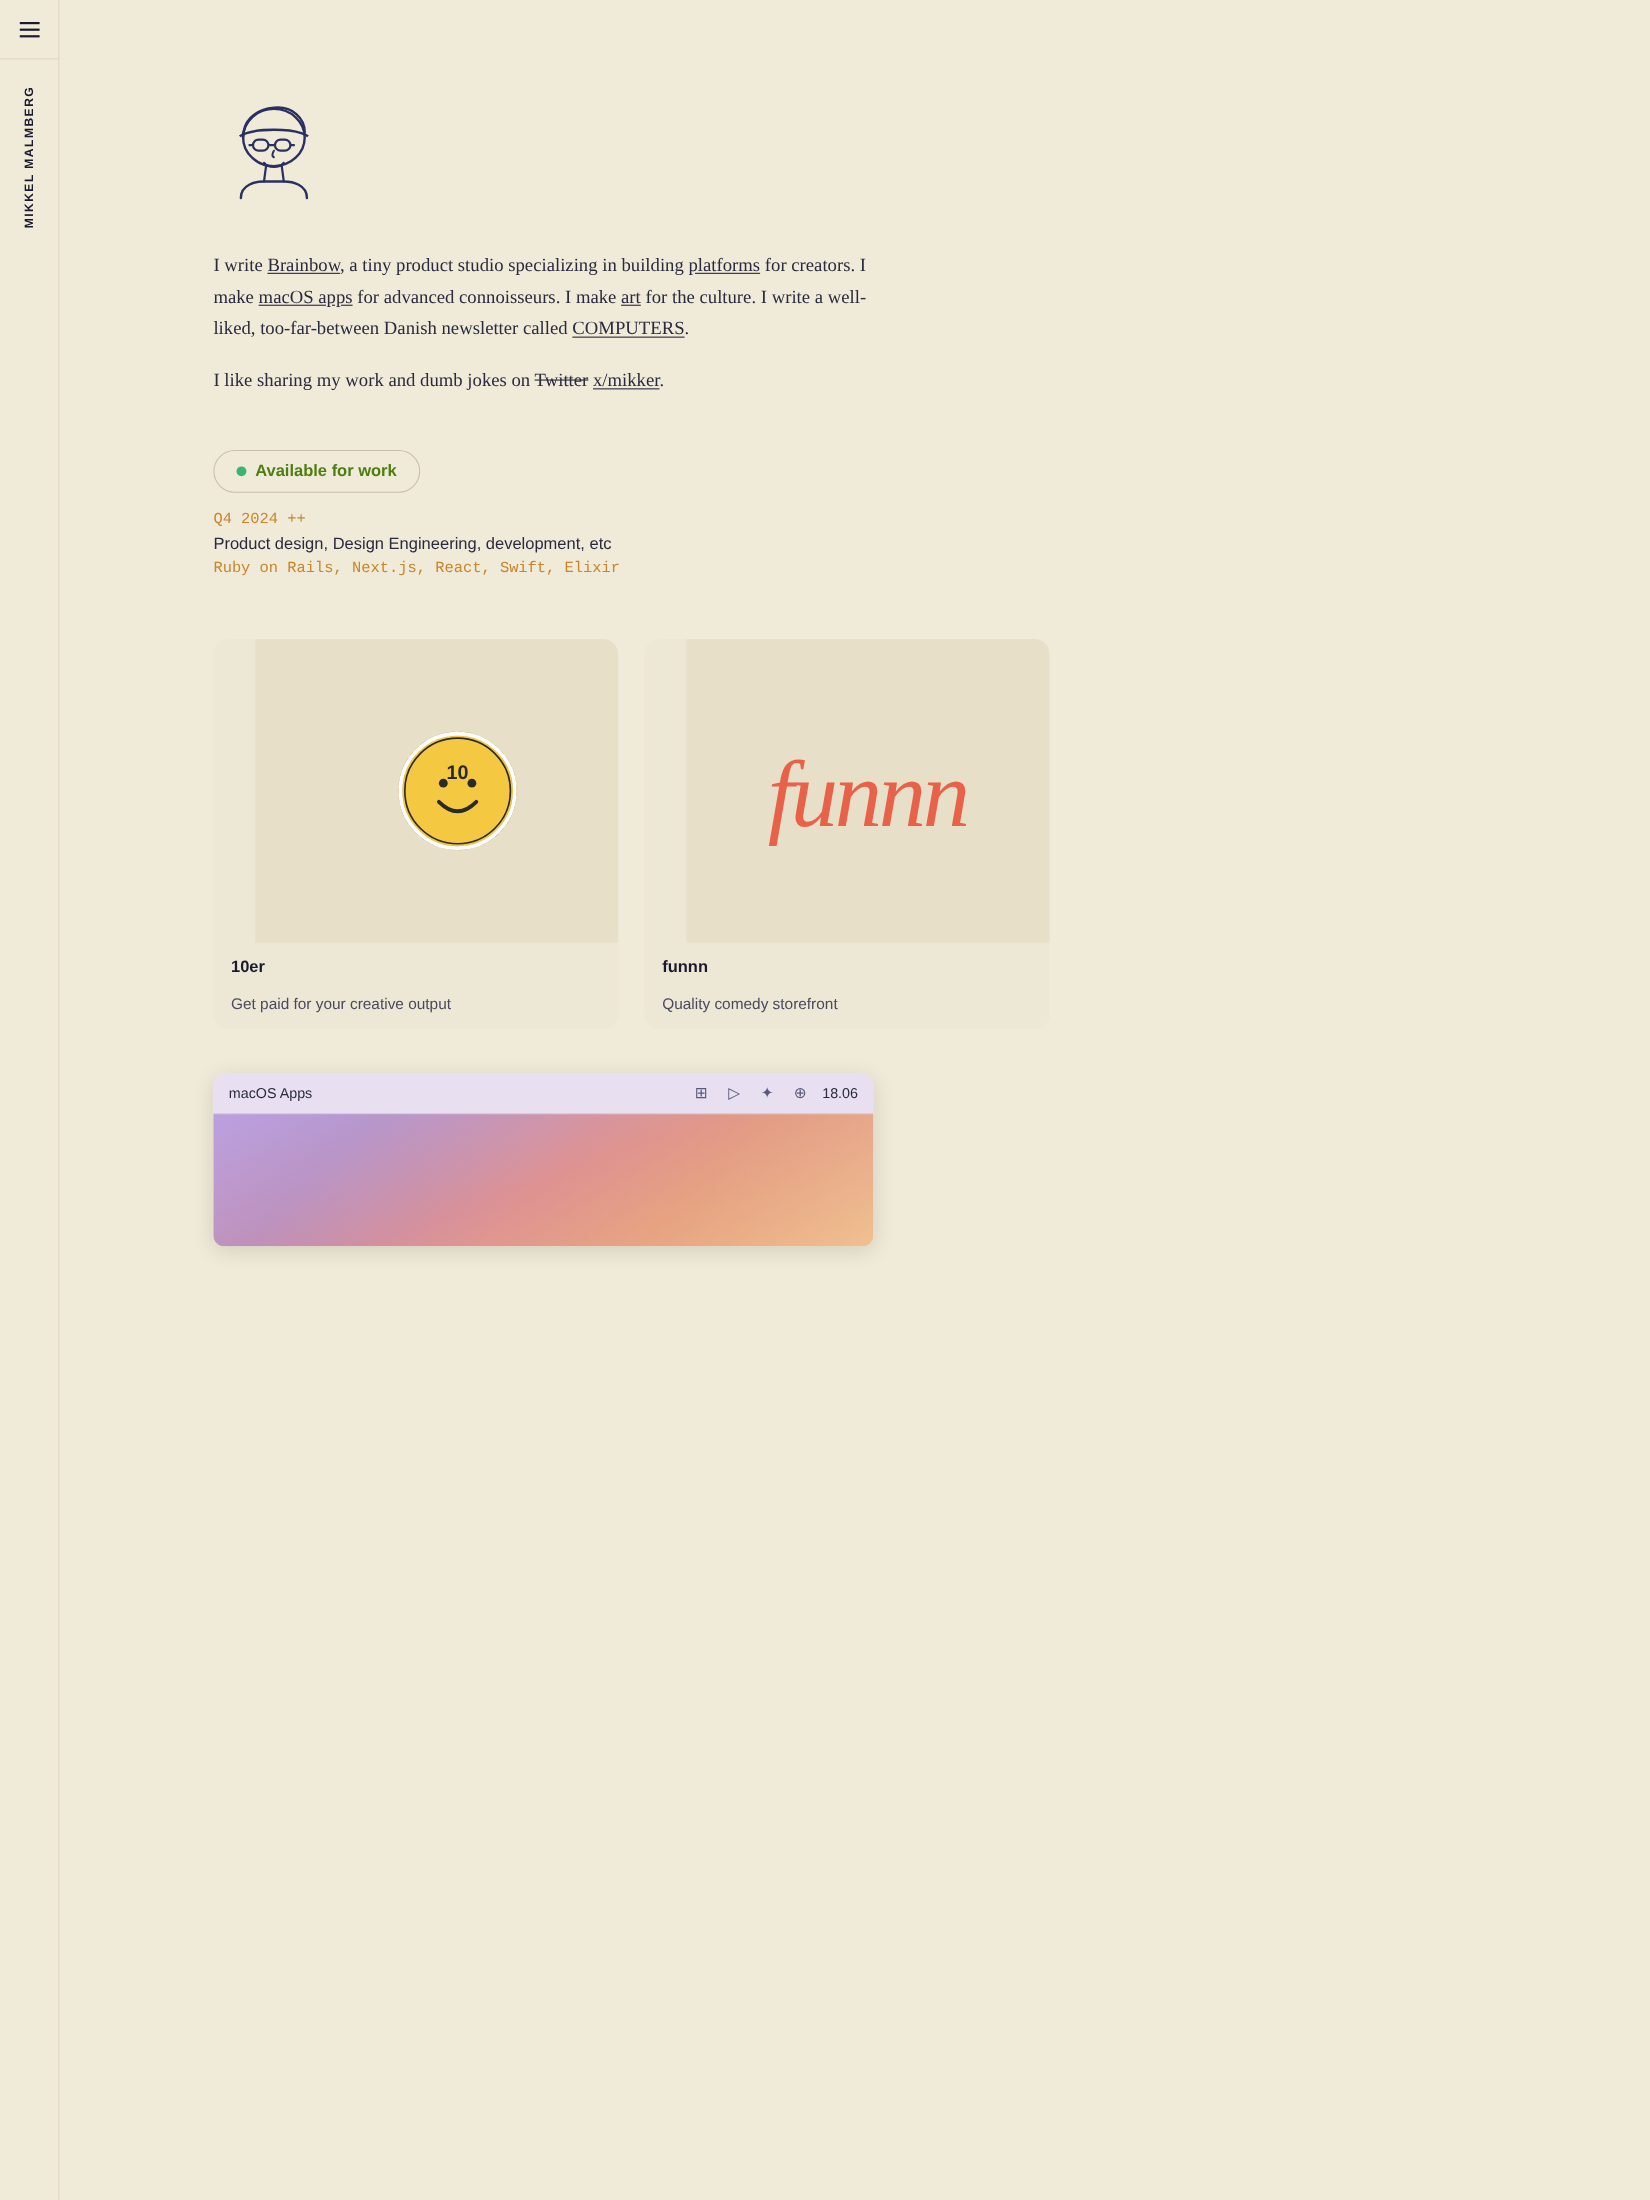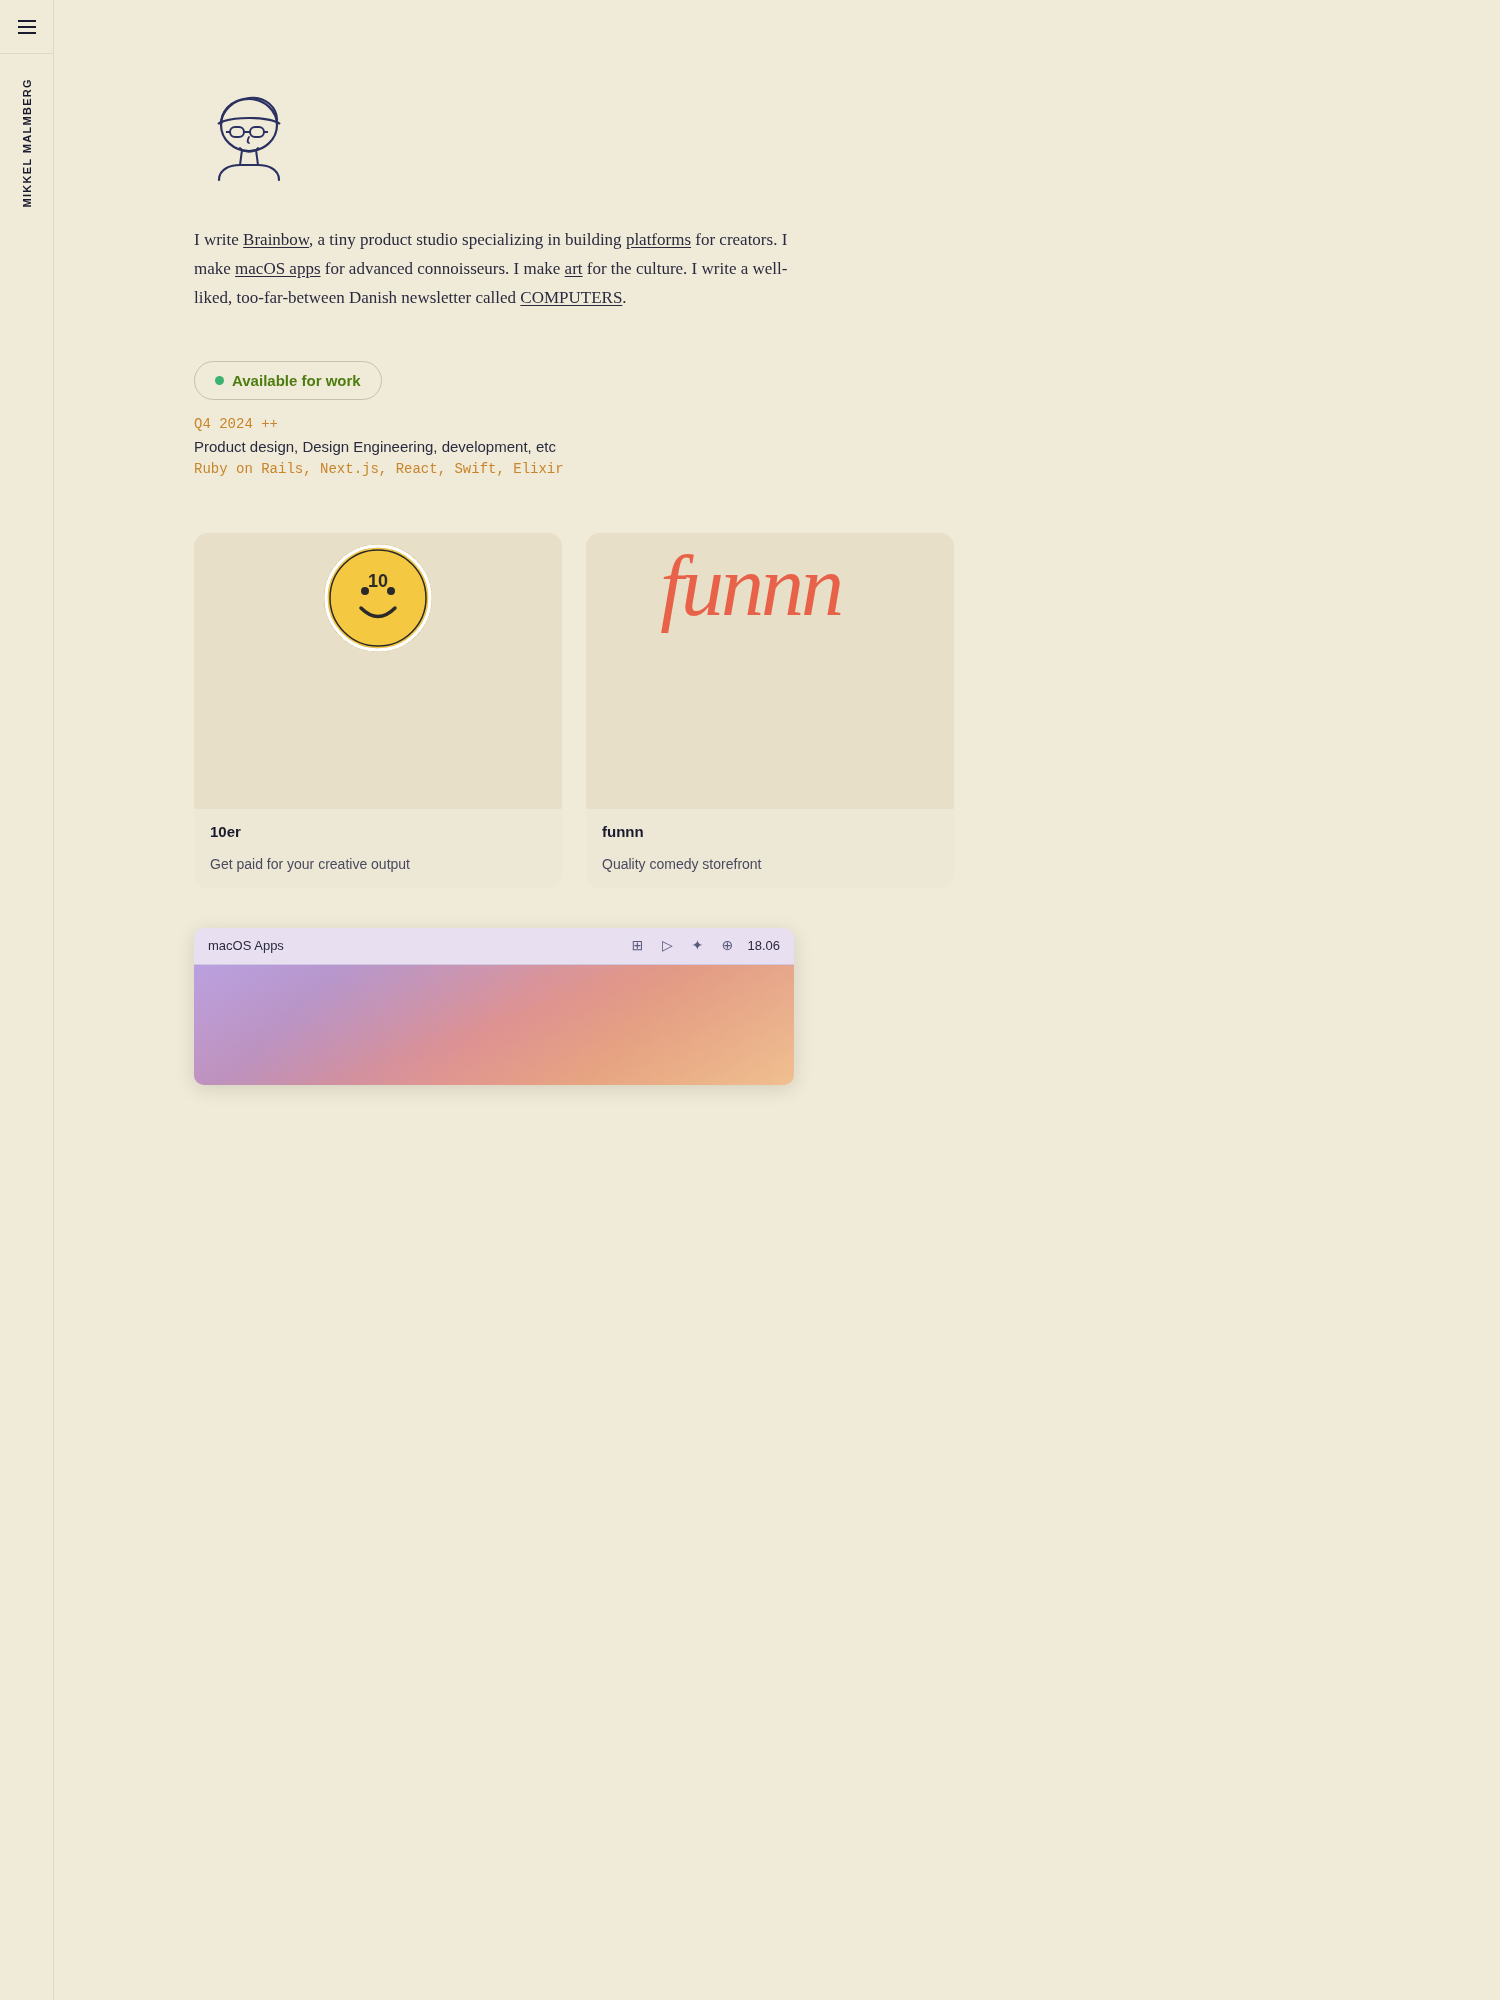--- a/index.html
+++ b/index.html
@@ -169,22 +169,24 @@
       background: #ede7d5;
       border-radius: 14px;
       overflow: hidden;
       cursor: pointer;
     }
 
     .project-card-image {
       width: 100%;
       aspect-ratio: 4/3;
       display: flex;
+      align-items: center;
       justify-content: center;
       position: relative;
+      margin-left: 38px;
     }
 
     .project-10er .project-card-image {
       background: #e8dfc8;
     }
 
     .project-funnn .project-card-image {
       background: #e8dfc8;
     }
 
@@ -316,20 +318,23 @@
       <line x1="62" y1="70" x2="64" y2="85" stroke="#2a3060" stroke-width="2" stroke-linecap="round"></line>
 
       <path d="M25 100 C25 88 38 85 46 85 L64 85 C72 85 85 88 85 100" stroke="#2a3060" stroke-width="2.2" fill="none" stroke-linecap="round"></path>
     </svg>
   </div>
 
   <div class="bio">
     <p>
       <span>I write </span><a href="#">Brainbow</a><span>, a tiny product studio specializing in building </span><a href="#">platforms</a><span> for creators. I make </span><a href="#">macOS apps</a><span> for advanced connoisseurs. I make </span><a href="#">art</a><span> for the culture. I write a well-liked, too-far-between Danish newsletter called </span><a href="#">COMPUTERS</a><span>.</span>
     </p>
+    <p>
+      <span>I like sharing my work and dumb jokes on </span><span class="strikethrough">Twitter</span> <a href="#">x/mikker</a><span>.</span>
+    </p>
   </div>
 
   <div class="availability-section">
     <div class="available-badge">
       <span class="green-dot"></span>
       <span>Available for work</span>
     </div>
     <div class="availability-date">Q4 2024 ++</div>
     <div class="availability-skills">Product design, Design Engineering, development, etc</div>
     <div class="availability-stack">Ruby on Rails, Next.js, React, Swift, Elixir</div>

